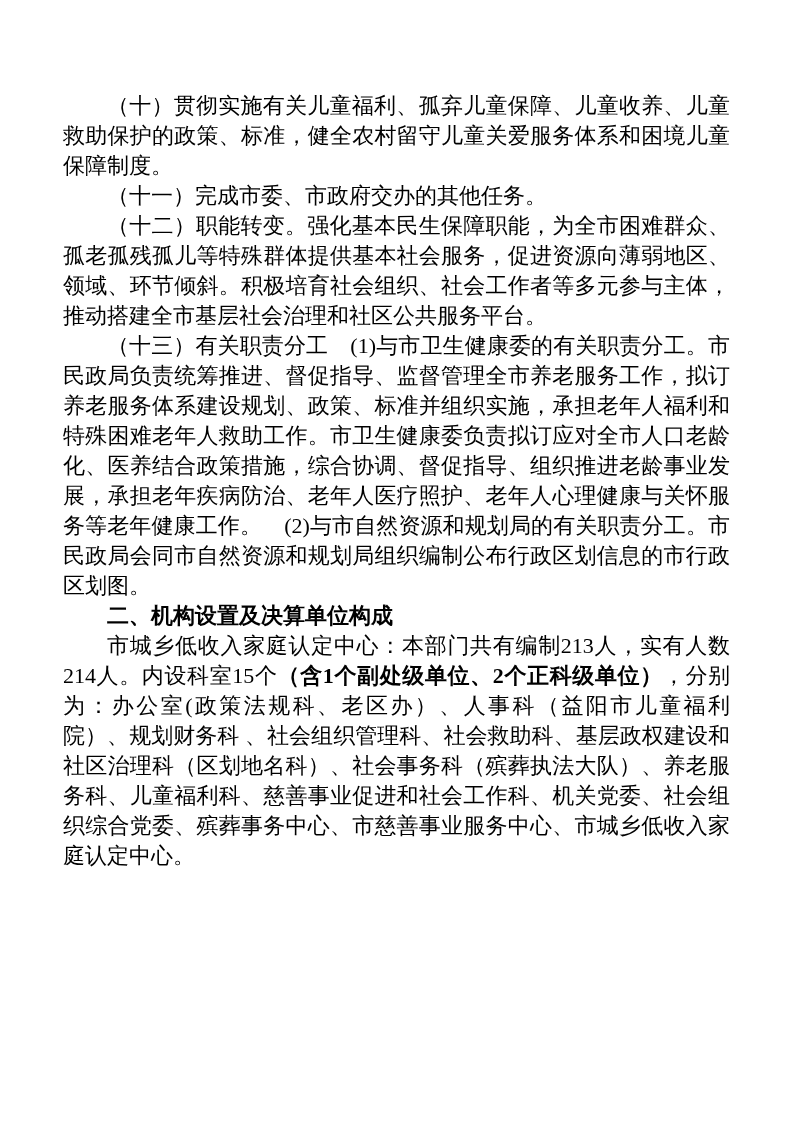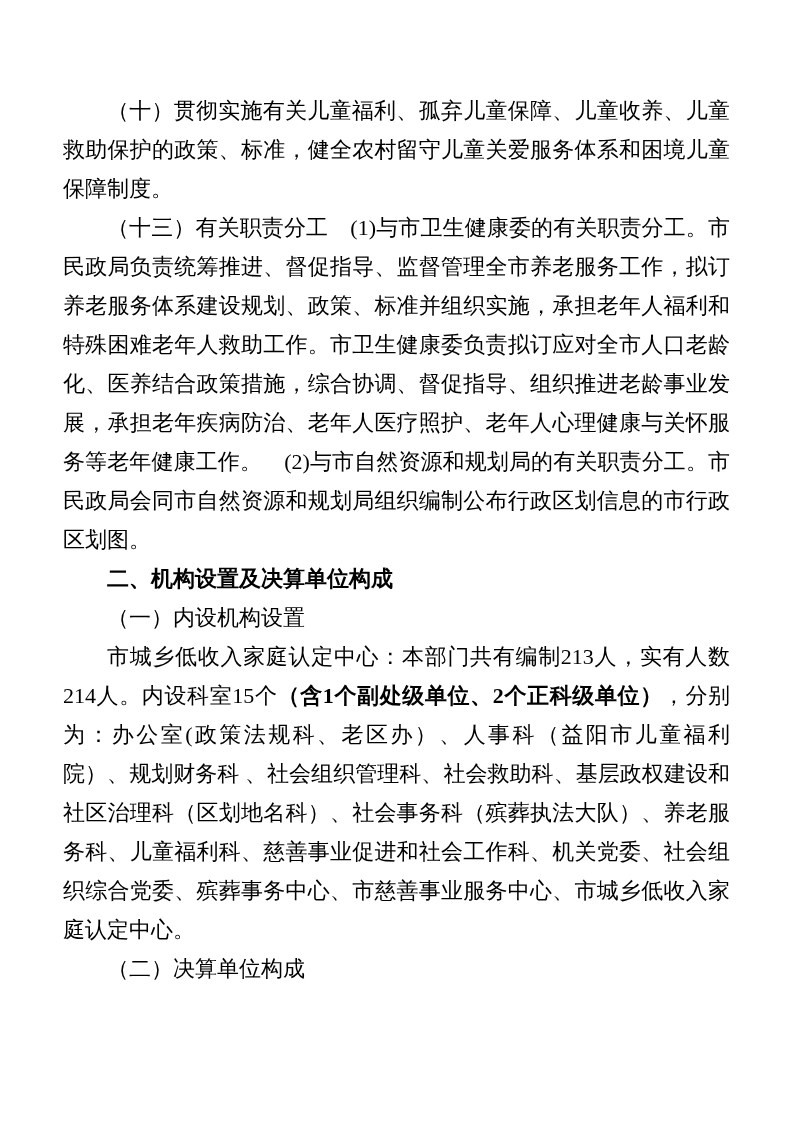--- a/index.html
+++ b/index.html
@@ -19,38 +19,38 @@
   .doc-body {
     position: absolute;
     left: 63px;
     top: 91px;
     width: 667px;
   }
   .para {
     margin: 0;
     padding: 0;
     font-size: 22px;
-    line-height: 39px;
+    line-height: 30px;
     text-align: justify;
     text-indent: 2em;
     color: #000000;
   }
   .para.heading1 {
     font-weight: bold;
   }
   .run-bold {
     font-weight: bold;
     margin-top: 11px;
   }
 </style>
 </head>
 <body>
 
 <div class="page">
   <div class="doc-body">
       <p class="para"><span class="run">（十）贯彻实施有关儿童福利、孤弃儿童保障、儿童收养、儿童救助保护的政策、标准，健全农村留守儿童关爱服务体系和困境儿童保障制度。</span></p>
+      <p class="para"><span class="run">（十一）完成市委、市政府交办的其他任务。</span></p>
+      <p class="para"><span class="run">（十二）职能转变。强化基本民生保障职能，为全市困难群众、孤老孤残孤儿等特殊群体提供基本社会服务，促进资源向薄弱地区、领域、环节倾斜。积极培育社会组织、社会工作者等多元参与主体，推动搭建全市基层社会治理和社区公共服务平台。</span></p>
       <p class="para"><span class="run">（十三）有关职责分工　(1)与市卫生健康委的有关职责分工。市民政局负责统筹推进、督促指导、监督管理全市养老服务工作，拟订养老服务体系建设规划、政策、标准并组织实施，承担老年人福利和特殊困难老年人救助工作。市卫生健康委负责拟订应对全市人口老龄化、医养结合政策措施，综合协调、督促指导、组织推进老龄事业发展，承担老年疾病防治、老年人医疗照护、老年人心理健康与关怀服务等老年健康工作。　(2)与市自然资源和规划局的有关职责分工。市民政局会同市自然资源和规划局组织编制公布行政区划信息的市行政区划图。</span></p>
       <p class="para heading1"><span class="run run-bold">二、机构设置及决算单位构成</span></p>
-      <p class="para"><span class="run">（一）内设机构设置</span></p>
       <p class="para"><span class="run">市城乡低收入家庭认定中心：本部门共有编制213人，实有人数214人。内设科室15个</span><span class="run run-bold">（含1个副处级单位、2个正科级单位）</span><span class="run">，分别为：办公室(政策法规科、老区办）、人事科（益阳市儿童福利院）、规划财务科 、社会组织管理科、社会救助科、基层政权建设和社区治理科（区划地名科）、社会事务科（殡葬执法大队）、养老服务科、儿童福利科、慈善事业促进和社会工作科、机关党委、社会组织综合党委、殡葬事务中心、市慈善事业服务中心、市城乡低收入家庭认定中心。</span></p>
-      <p class="para"><span class="run">（二）决算单位构成</span></p>
     </div>
 </div>
 
 </body></html>

